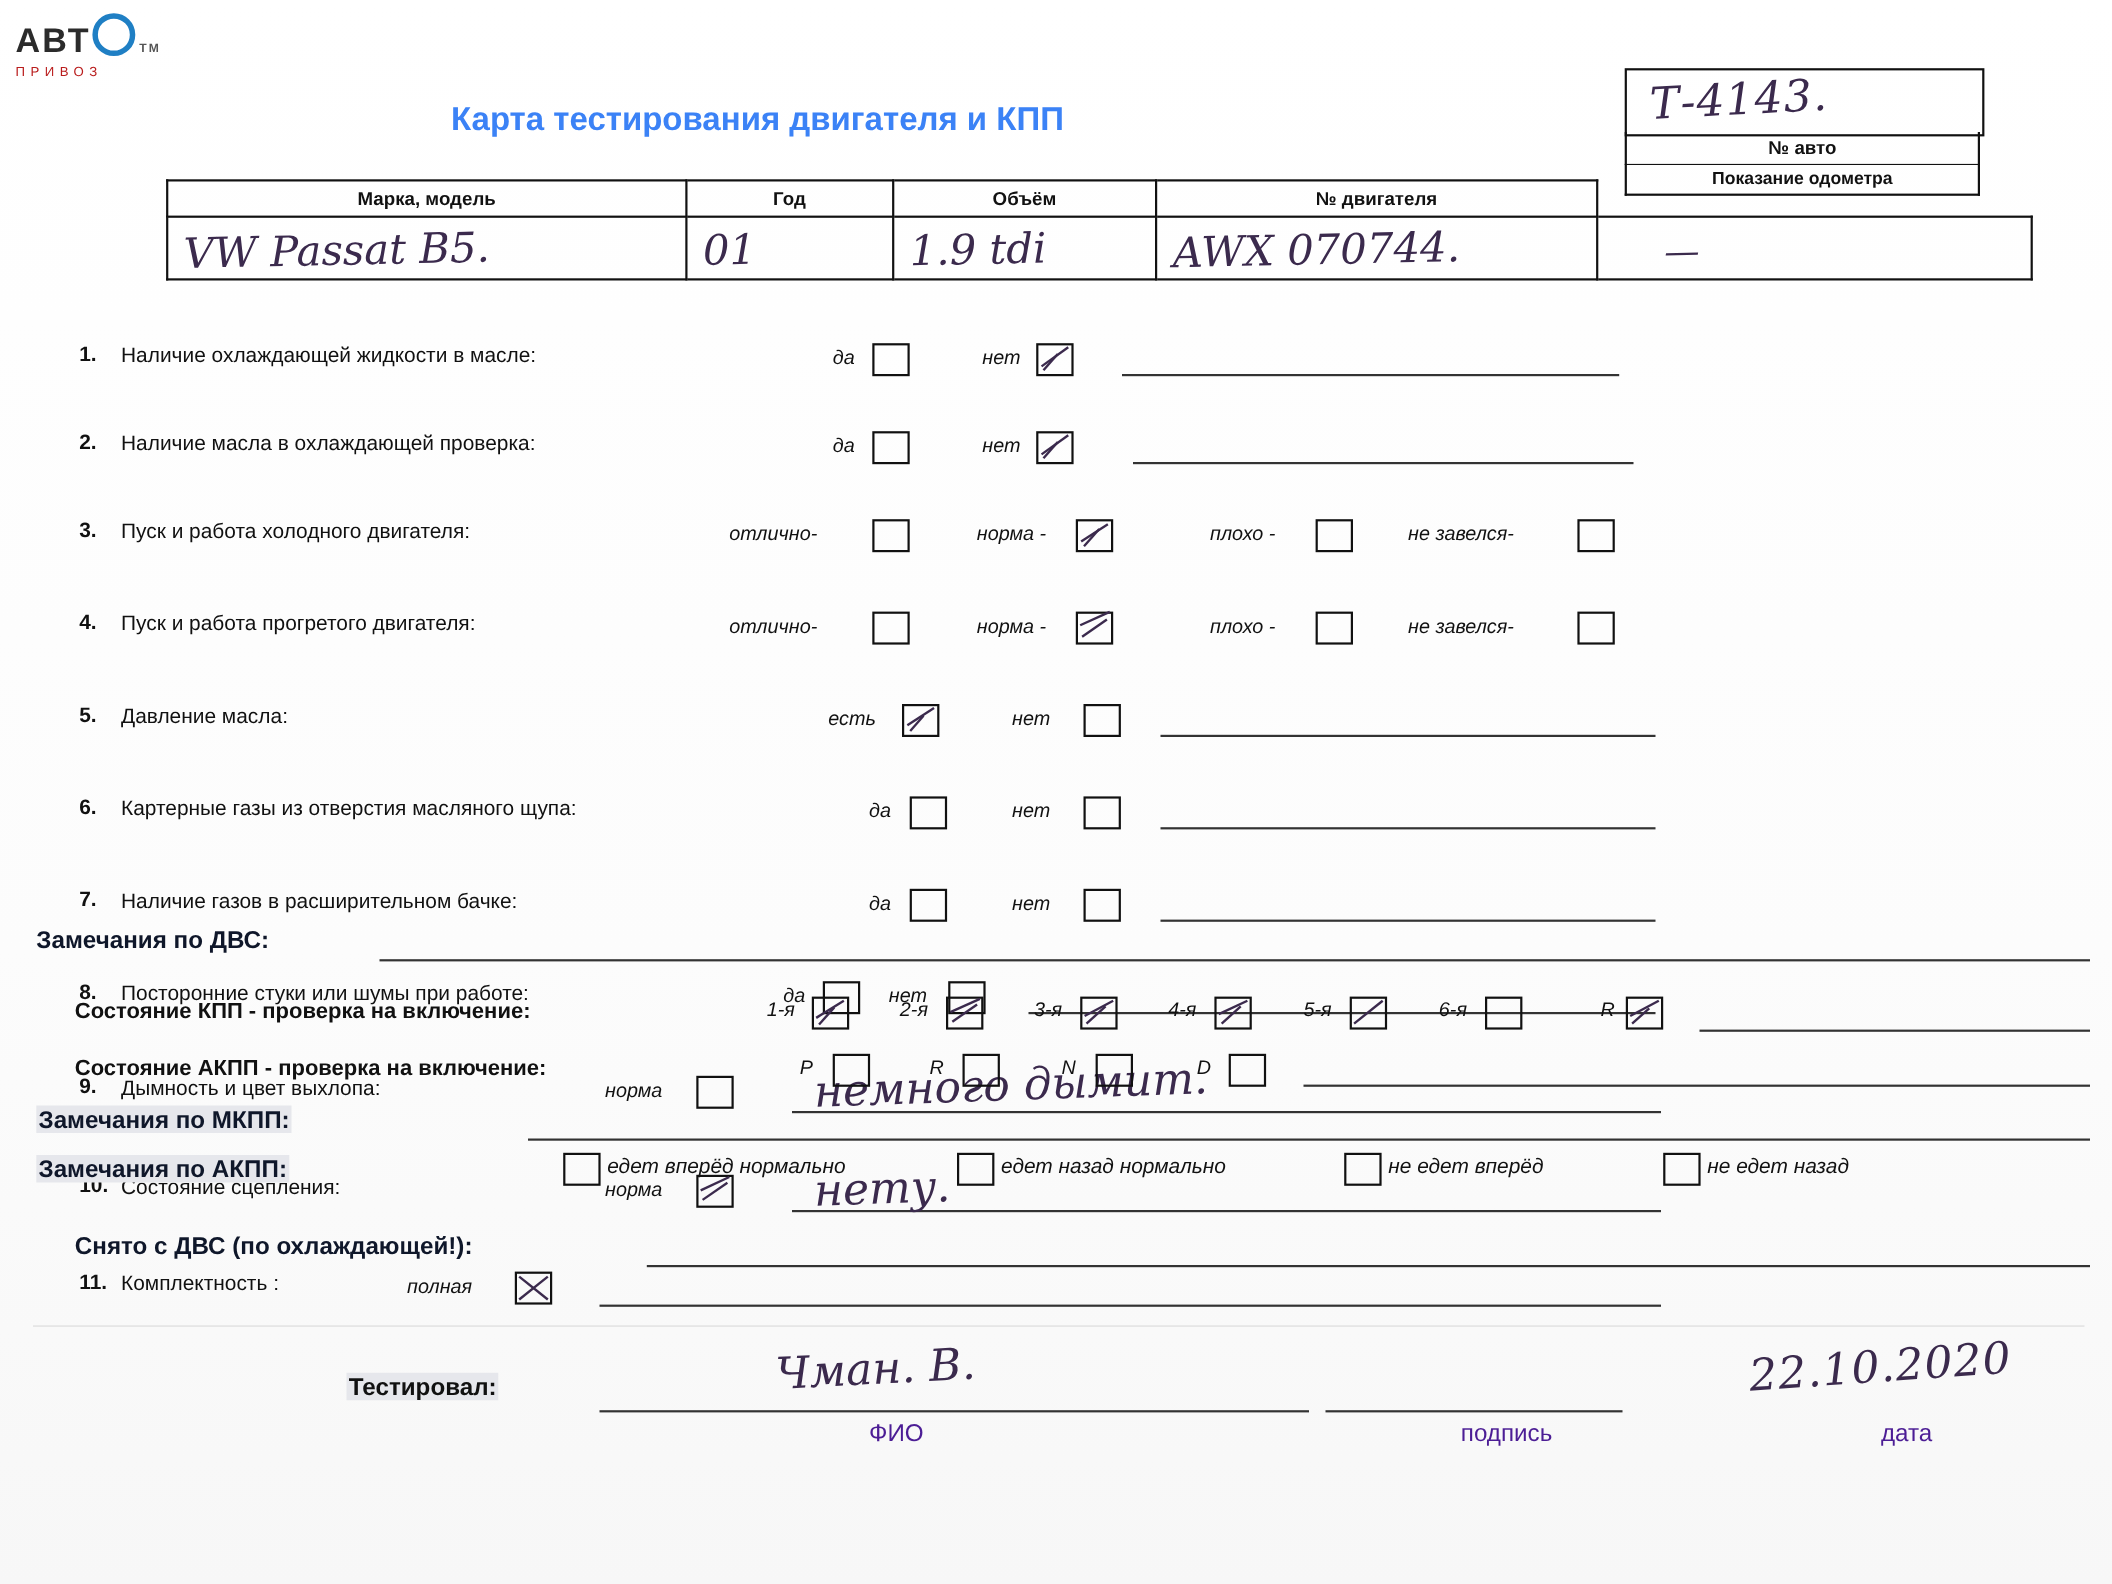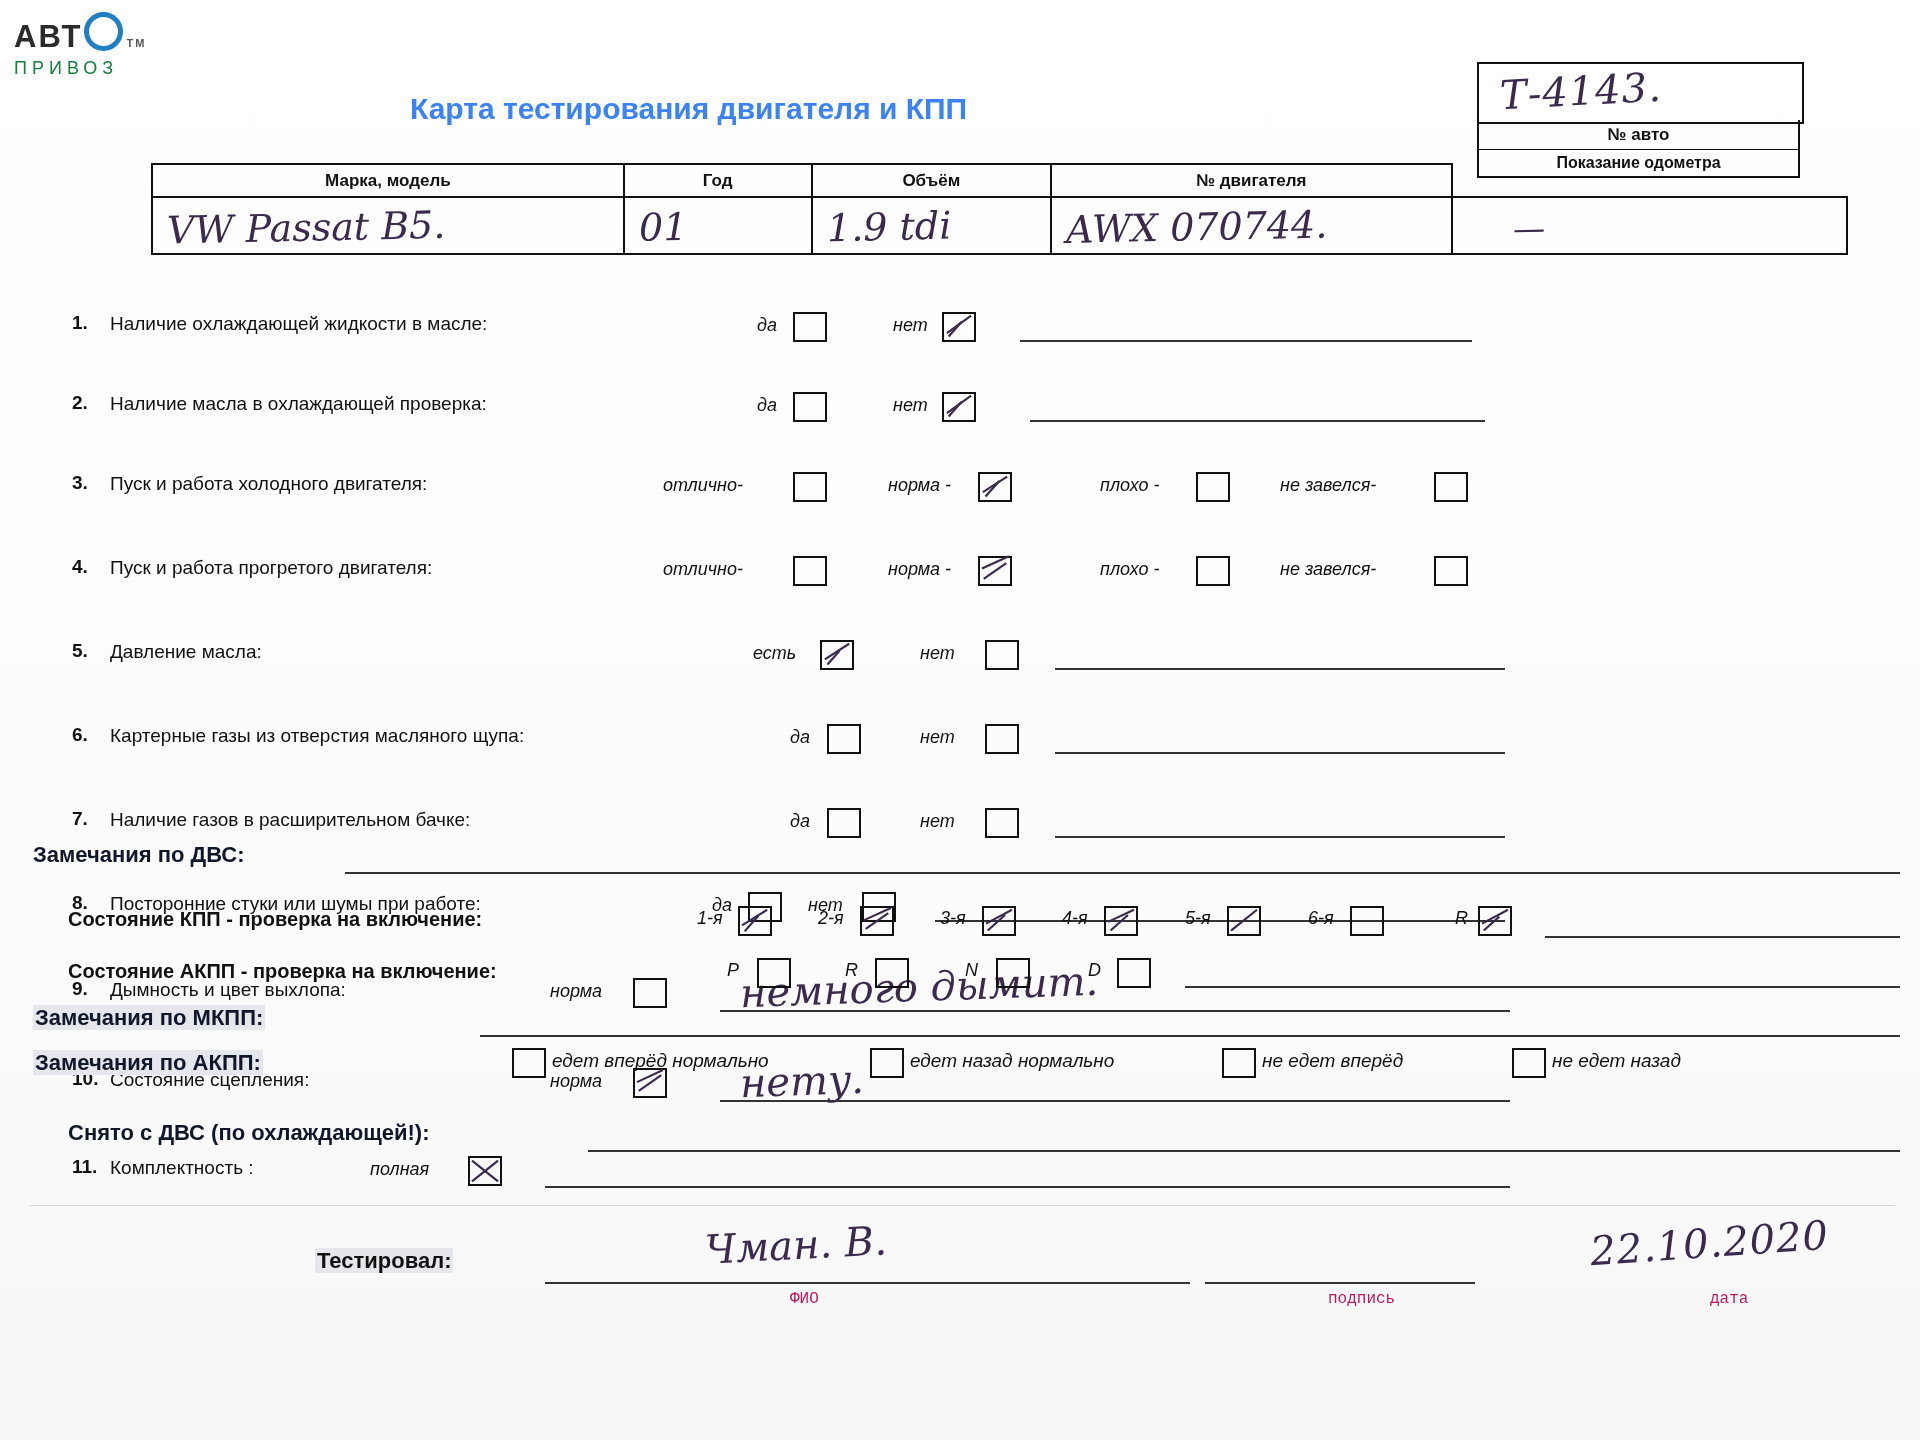--- a/index.html
+++ b/index.html
@@ -51,23 +51,23 @@
     position: relative;
     top: 4px;
   }
   .logo-tm {
     font-size: 11px;
     vertical-align: super;
     color:#555;
     margin-left: 3px;
   }
   .logo-sub {
-    font-size: 18px;
+    font-size: 12px;
     letter-spacing: 5px;
-    color: #15803d;
+    color: #b91c1c;
     margin-top: 3px;
   }
 
   
   .doc-title {
     position: absolute;
     left: 410px; top: 92px;
     font-size: 30px;
     font-weight: bold;
     color: #3b82f6;
@@ -232,23 +232,22 @@
     top: 4px;
   }
 
   
   .sig-line {
     position: absolute;
     border-bottom: 2px solid #333;
   }
   .sig-cap {
     position: absolute;
-    font-size: 16px;
-    color: #be185d;
-    font-family: Liberation Mono, monospace;
+    font-size: 22px;
+    color: #4c1d95;
   }
   .tested-label {
     position:absolute;
     font-size: 22px;
     font-weight: bold;
   }
   .hand-sign {
     position: absolute;
     font-family: "DejaVu Serif", serif;
     font-style: italic;

